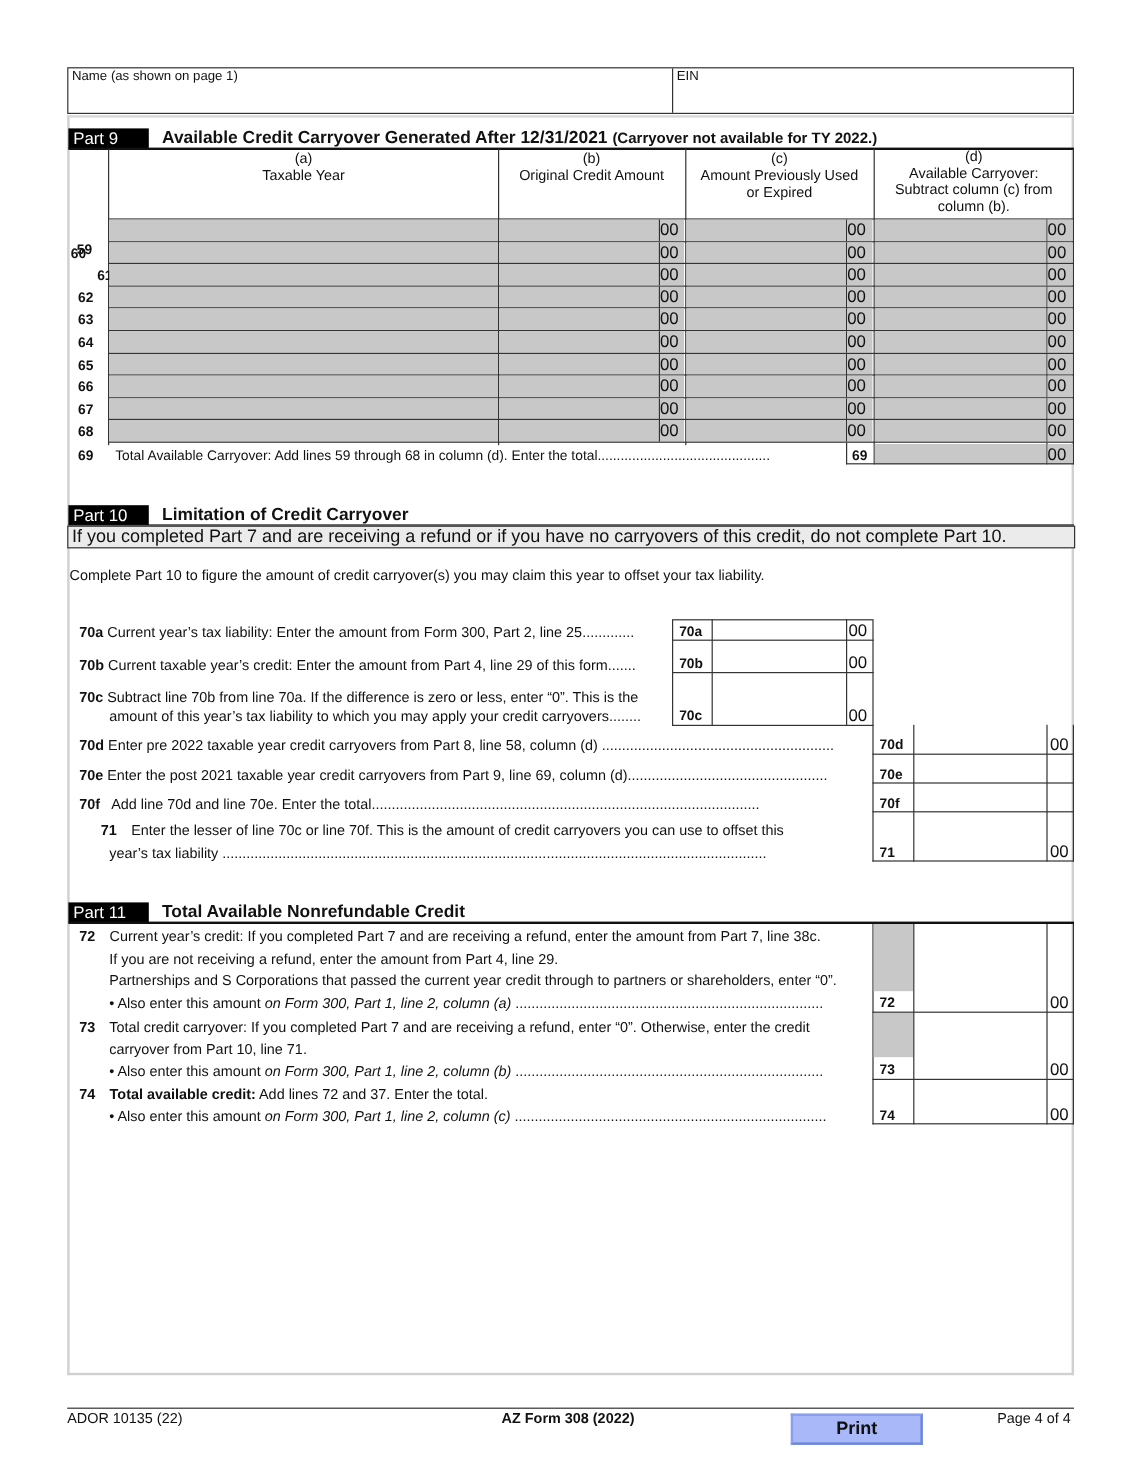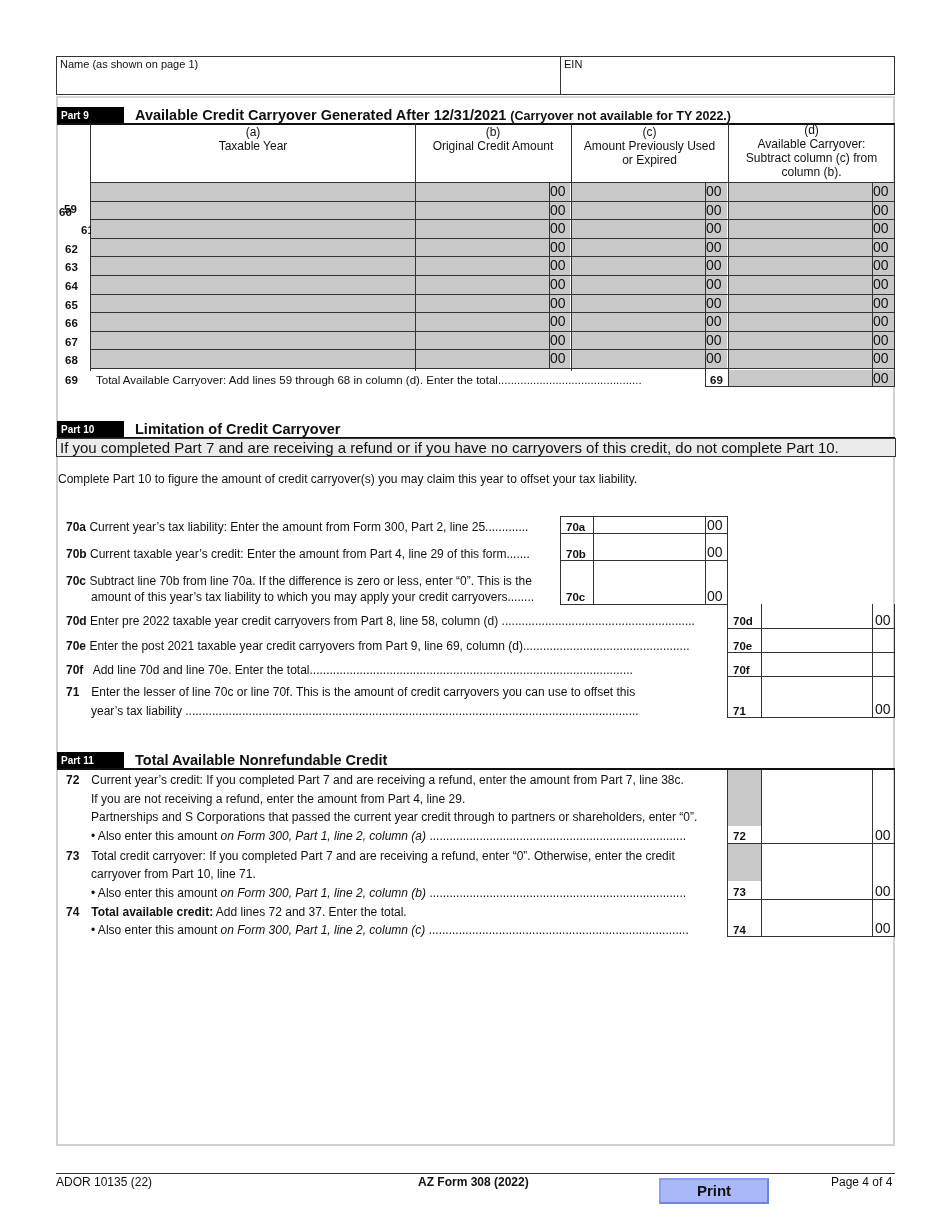--- a/index.html
+++ b/index.html
@@ -8,21 +8,21 @@
   .page { position: relative; width: 950px; height: 1230px; }
 
   
   .name-box { left: 56px; top: 56px; width: 839px; height: 39px; border: 1px solid #333; }
   .name-box .divider { left: 503px; top: 0; width: 1px; height: 37px; background: #333; }
   .field-label { font-size: 11px; color: #111; }
 
   
   .frame { left: 56px; top: 96px; width: 839px; height: 1050px; border: 2px solid #d0d0d0; border-top: 2px solid #d8d8d8; }
 
-  .part-tag { background: #000; color: #fff; font-weight: bold; font-size: 10px; padding: 0 4px; height: 17px; line-height: 17px; }
+  .part-tag { background: #000; color: #fff; font-weight: normal; font-size: 14px; padding: 0 4px; height: 17px; line-height: 17px; }
   .part-title { font-weight: bold; font-size: 14.5px; line-height: 17px; white-space: nowrap; }
   .part-title .sub { font-size: 12.5px; }
   .rule { height: 2px; background: #111; }
 
   
   .hdr { font-size: 12px; text-align: center; line-height: 14px; }
   .vline { width: 1px; background: #333; }
   .hline { height: 1px; background: #333; }
   .grey { background: #c8c8c8; }
   .rownum { font-size: 11.5px; font-weight: bold; width: 30px; }
@@ -278,21 +278,21 @@
     <span>Enter pre 2022 taxable year credit carryovers from Part 8, line 58, column (d) ..........................................................</span>
   </div>
   <div class="abs txt" style="left:66px;top:639px;width:650px;overflow:hidden;">
     <b>70e</b>
     <span>Enter the post 2021 taxable year credit carryovers from Part 9, line 69, column (d)..................................................</span>
   </div>
   <div class="abs txt" style="left:66px;top:663px;width:650px;overflow:hidden;">
     <b>70f</b>
     <span style="margin-left:6px;">Add line 70d and line 70e.  Enter the total.................................................................................................</span>
   </div>
-  <div class="abs txt" style="left:66px;top:685px;">
+  <div class="abs txt" style="left:84px;top:685px;">
     <b style="display:inline-block;width:22px;">71</b>
     <span>Enter the lesser of line 70c or line 70f. This is the amount of credit carryovers you can use to offset this</span>
   </div>
   <div class="abs txt" style="left:91px;top:704px;width:625px;overflow:hidden;">year’s tax liability ........................................................................................................................................</div>
 
   <div class="abs" style="left:727px;top:604px;width:168px;height:114px;border:1px solid #333;border-top:none;"></div>
   <div class="abs vline" style="left:761px;top:604px;height:114px;"></div>
   <div class="abs vline" style="left:872px;top:604px;height:114px;"></div>
   <div class="abs hline" style="left:727px;top:628px;width:168px;"></div>
   <div class="abs hline" style="left:727px;top:652px;width:168px;"></div>

